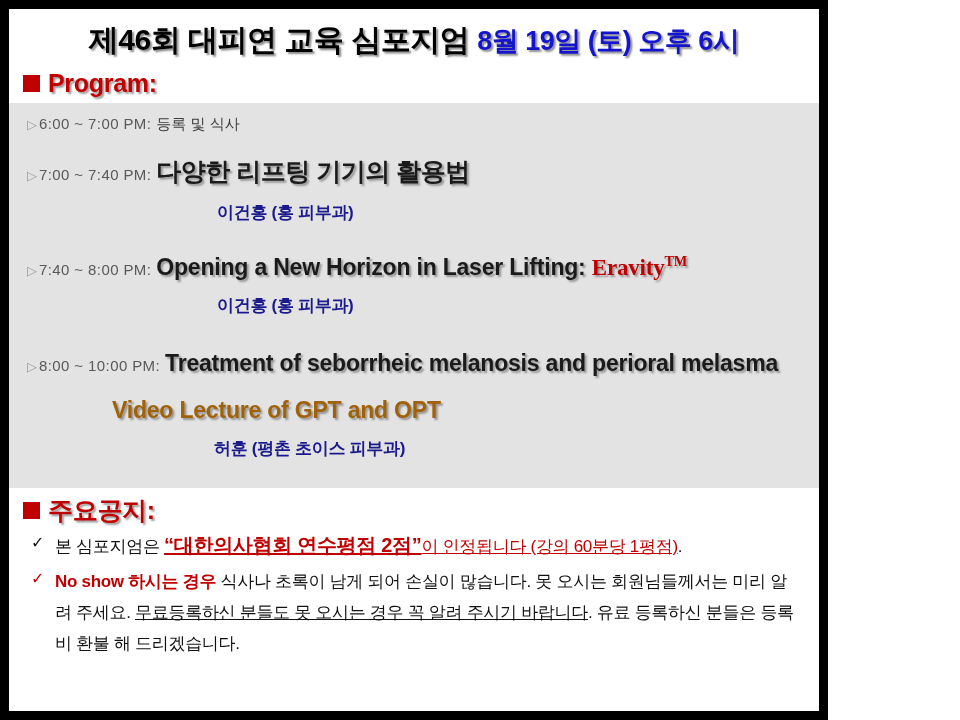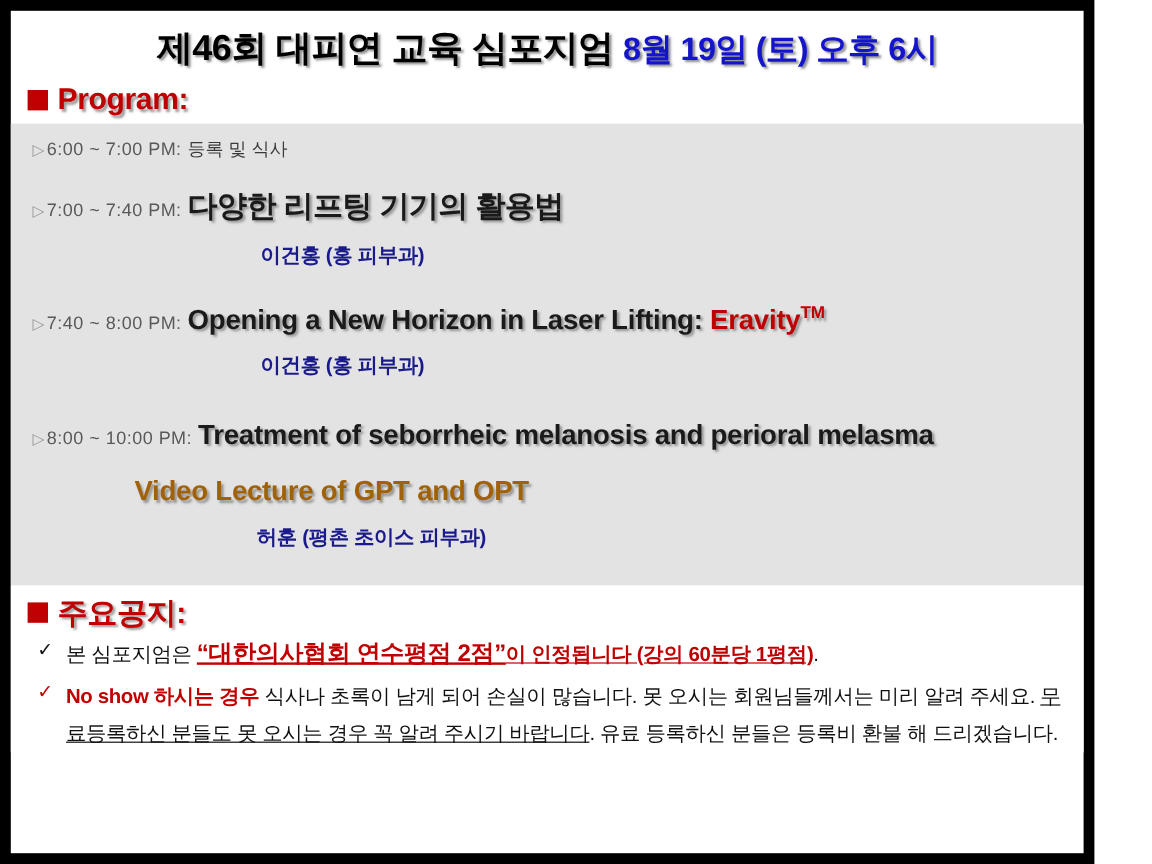--- a/index.html
+++ b/index.html
@@ -8,21 +8,21 @@
     background: #ffffff;
   }
   body {
     width: 960px;
     height: 720px;
     font-family: "Liberation Sans", "DejaVu Sans", sans-serif;
     overflow: hidden;
   }
   #slide {
     position: relative;
-    width: 912px;
+    width: 828px;
     height: 720px;
     box-sizing: border-box;
     border: 9px solid #000000;
     background: #ffffff;
   }
 
   
   .title-row {
     text-align: center;
     padding: 11px 0 2px 0;
@@ -102,20 +102,21 @@
   .prog-title-big {
     font-size: 25px;
     font-weight: bold;
     color: #1a1a1a;
     letter-spacing: -0.5px;
     text-shadow: 2px 2px 2px rgba(135,135,135,0.85);
   }
   .prog-title-big.en { font-size: 23px; letter-spacing: -0.2px; }
   .accent-red {
     color: #c00000;
+    font-family: Liberation Serif, serif;
   }
   .sup-tm { font-size: 0.62em; vertical-align: super; }
 
   .prog-speaker {
     color: #1a1a8c;
     font-size: 17px;
     font-weight: bold;
     letter-spacing: -0.3px;
     padding-left: 208px;
   }
@@ -171,21 +172,21 @@
     letter-spacing: -0.3px;
   }
   .n-red-ul {
     color: #c00000;
     font-weight: bold;
     font-size: 20px;
     text-decoration: underline;
   }
   .n-red-small {
     color: #c00000;
-    font-weight: bold;
+    font-weight: normal;
     text-decoration: underline;
   }
   .n-red-bold {
     color: #c00000;
     font-weight: bold;
     margin-top: 37px;
   }
   .n-underline { text-decoration: underline; }
   .n2 { margin-top: 4px; }
 </style>

